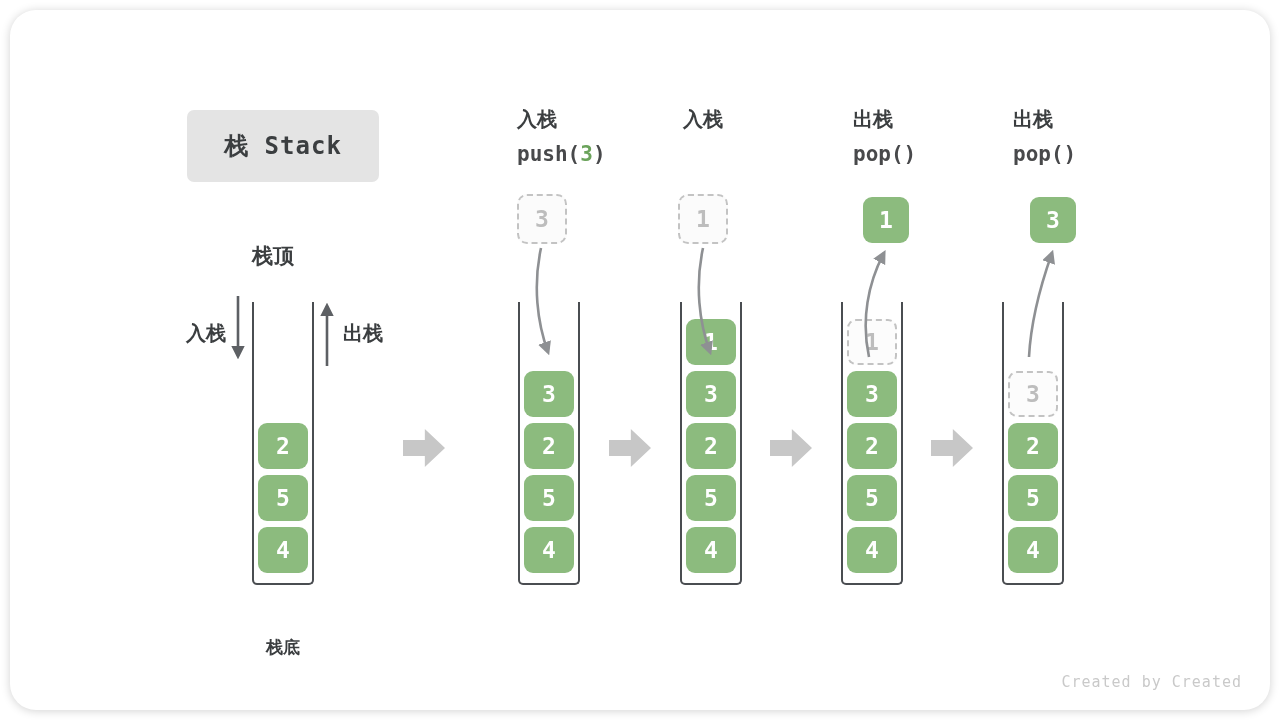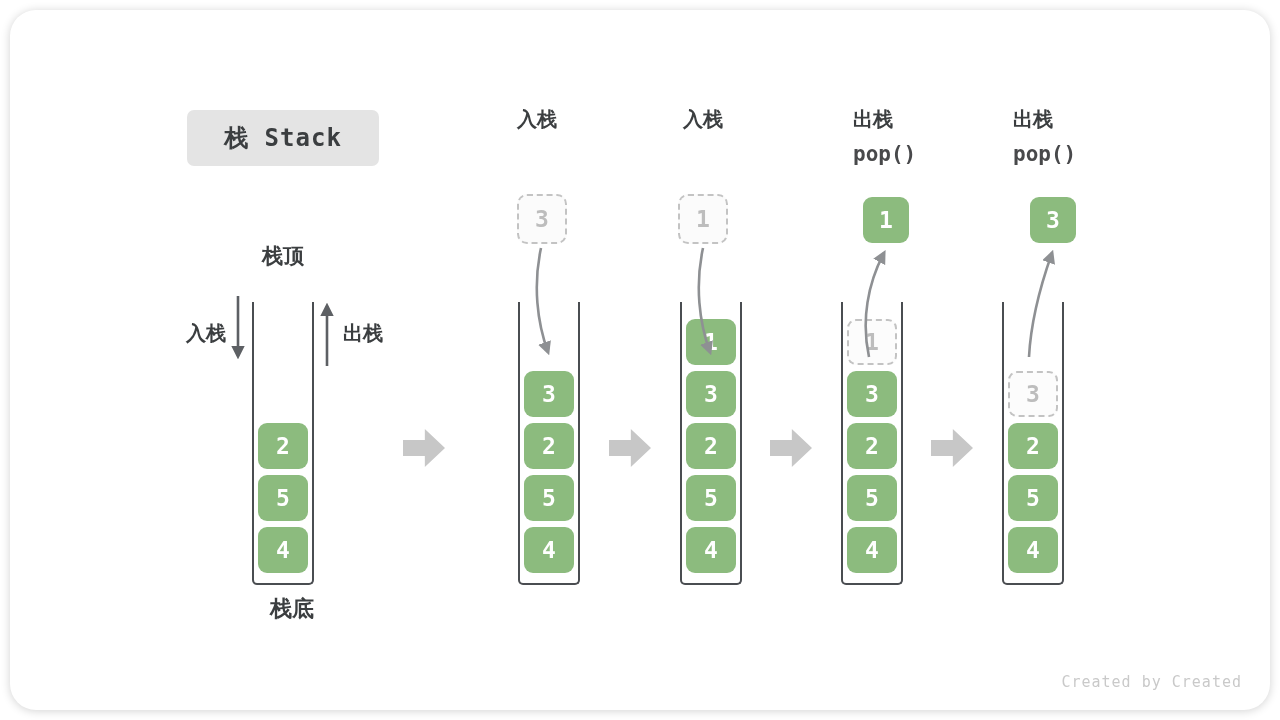--- a/index.html
+++ b/index.html
@@ -16,28 +16,28 @@
     --watermark:#C9C9C9;
   }
   *{box-sizing:border-box;margin:0;padding:0}
   html,body{width:1280px;height:720px;background:#fff;overflow:hidden;
     font-family:"Liberation Sans",sans-serif;}
   .card{position:absolute;left:10px;top:10px;width:1260px;height:700px;
     background:#ffffff;border-radius:26px;
     box-shadow:0 1px 10px rgba(0,0,0,.18);}
   .scene{position:absolute;left:0;top:0;width:1280px;height:720px;}
 
-  .title-box{position:absolute;left:187px;top:110px;width:192px;height:56px;
+  .title-box{position:absolute;left:187px;top:110px;width:192px;height:72px;
     background:var(--title-bg);border-radius:7px;display:flex;align-items:center;justify-content:center;
     font-family:"DejaVu Sans Mono",monospace;font-weight:700;font-size:24px;color:var(--dark);
     letter-spacing:1px;}
 
   .cjk{font-weight:700;color:var(--dark);font-size:20px;}
-  .lbl-top{position:absolute;left:252px;top:242px;width:62px;text-align:center;font-size:21px;}
-  .lbl-bottom{position:absolute;left:252px;top:594px;width:62px;text-align:right;font-size:22px;}
+  .lbl-top{position:absolute;left:252px;top:242px;width:62px;text-align:left;font-size:21px;}
+  .lbl-bottom{position:absolute;left:252px;top:636px;width:62px;text-align:center;font-size:17px;}
   .lbl-push{position:absolute;left:160px;top:320px;width:66px;text-align:right;}
   .lbl-pop{position:absolute;left:343px;top:320px;width:66px;text-align:left;}
 
   .col-head{position:absolute;top:106px;width:160px;}
   .col-head .op{font-weight:700;color:var(--dark);font-size:20px;line-height:26px;}
   .col-head .call{font-family:"DejaVu Sans Mono",monospace;font-weight:700;
     font-size:21px;color:#48494B;line-height:26px;margin-top:9px;}
   .col-head .call .num{color:var(--green-text);}
 
   .tube{position:absolute;top:302px;width:62px;height:283px;background:#fff;
@@ -78,20 +78,21 @@
     <span>栈 Stack</span>
   </div>
 
   <div class="cjk lbl-top">栈顶</div>
   <div class="cjk lbl-bottom">栈底</div>
   <div class="cjk lbl-push">入栈</div>
   <div class="cjk lbl-pop">出栈</div>
 
   <div class="col-head" style="left:517px">
     <div class="op">入栈</div>
+    <div class="call"><span>push(</span><span class="num">3</span><span>)</span></div>
   </div>
   <div class="col-head" style="left:683px">
     <div class="op">入栈</div>
   </div>
   <div class="col-head" style="left:853px">
     <div class="op">出栈</div>
     <div class="call"><span>pop(</span><span class="num"></span><span>)</span></div>
   </div>
   <div class="col-head" style="left:1013px">
     <div class="op">出栈</div>

